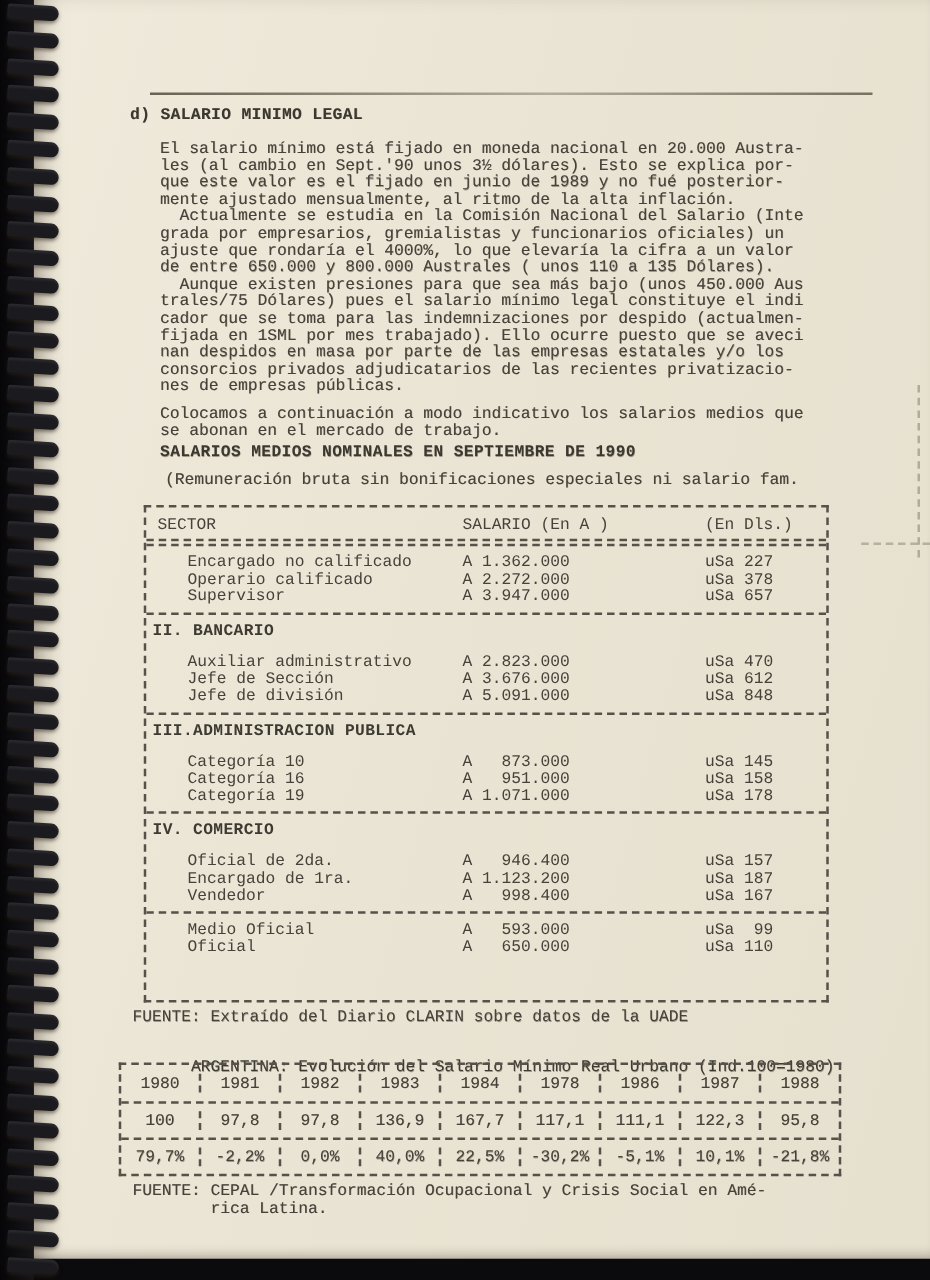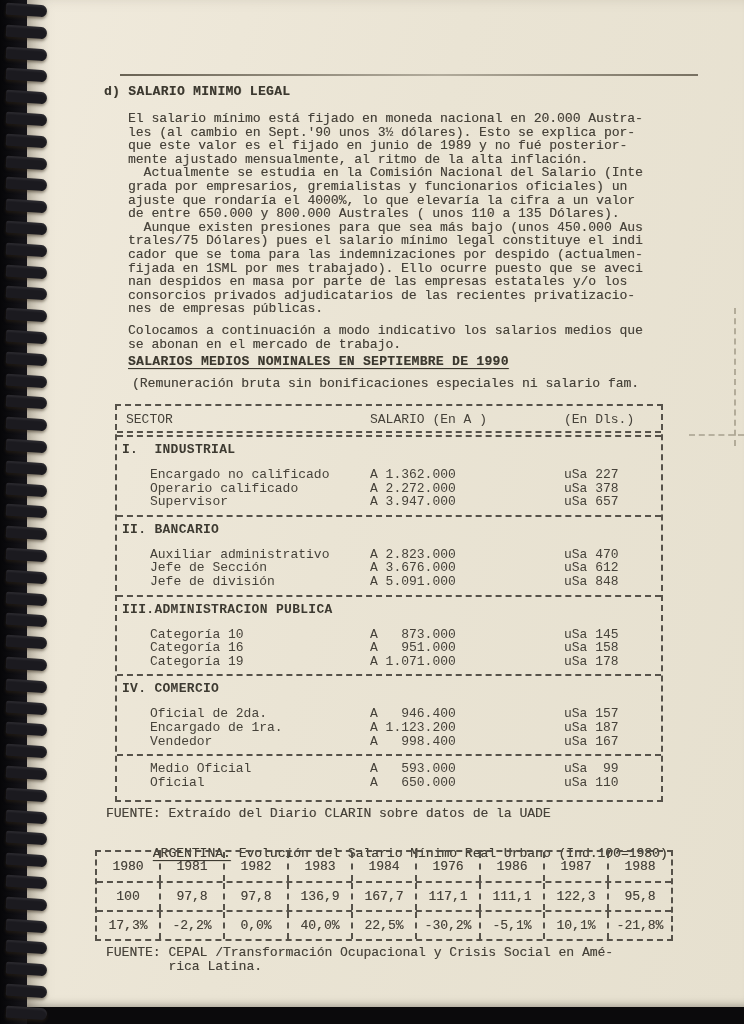--- a/index.html
+++ b/index.html
@@ -15,21 +15,21 @@
 
   .binding { position:absolute; left:0; top:0; width:27px; height:1024px; z-index:6;
     background:linear-gradient(to right,#060608,#16151a); }
   .tooth { position:absolute; left:6px; width:41px; height:12px; background:#1b1a1f;
     border-radius:2px 7px 7px 2px; transform:rotate(3.5deg);
     box-shadow:0 2px 3px rgba(45,36,22,.5), inset 0 2px 2px rgba(255,255,255,.07); }
 
   .t { position:absolute; font-size:13px; line-height:13.6px; color:#46423a;
     white-space:pre; text-shadow:.3px .3px .4px rgba(70,64,52,.45); }
   .bold { font-weight:bold; color:#3b382f; letter-spacing:.3px; }
-  .underline { text-decoration:underline; text-underline-offset:3px; }
+  .underline { text-underline-offset:3px; }
 
   .top-rule { position:absolute; left:93px; top:74px; width:578px; height:2px;
     background:linear-gradient(to right,rgba(72,65,50,.8),rgba(72,65,50,.35) 55%,rgba(72,65,50,.7)); }
 
   
   .salary-table { position:absolute; left:88px; top:404px; width:548px; height:398px;
     border:2px dashed #56524a; overflow:hidden; }
   .st-header { position:relative; height:25px; }
   .st-header span { position:absolute; top:6px; font-size:13px; color:#46423a; white-space:pre; }
   .st-h-sector { left:9px; }
@@ -43,21 +43,21 @@
   .st-row { position:relative; height:13.6px; }
   .st-row span { position:absolute; font-size:13px; color:#46423a; white-space:pre; }
   .st-label { left:33px; }
   .st-sal { left:253px; }
   .st-dls { left:447px; }
 
   
   .evo-heading { position:absolute; left:79px; top:831px; font-size:13px; color:#3d3a31;
     white-space:pre; text-shadow:.3px .3px .4px rgba(70,64,52,.45); }
   .evo-table { position:absolute; left:68px; top:850px; width:578px; border:2px dashed #56524a; }
-  .evo-row { display:flex; height:29px; }
+  .evo-row { display:flex; height:29px;align-items:center; }
   .evo-row + .evo-row { border-top:2px dashed #56524a; }
   .evo-cell { flex:1; display:flex; align-items:center; justify-content:center;
     border-right:2px dashed #56524a; font-size:13px; color:#46423a; white-space:pre;
     text-shadow:.3px .3px .4px rgba(70,64,52,.45); }
   .evo-cell:last-child { border-right:none; }
 
   .ghost-v { position:absolute; left:707px; top:308px; height:138px; width:0;
     border-left:2px dashed rgba(125,117,98,.5); }
   .ghost-h { position:absolute; left:662px; top:434px; width:55px; height:0;
     border-top:2px dashed rgba(125,117,98,.45); }
@@ -98,21 +98,20 @@
 
     <div class="salary-table">
       <div class="st-header">
         <span class="st-h-sector">SECTOR</span>
         <span class="st-h-sal">SALARIO (En A )</span>
         <span class="st-h-dls">(En Dls.)</span>
       </div>
       <div class="st-dline"></div>
       <div>
           <div class="st-section">
-            <div class="st-section-name">I.  INDUSTRIAL</div>
             <div class="st-row">
               <span class="st-label">Encargado no calificado</span>
               <span class="st-sal">A 1.362.000</span>
               <span class="st-dls">uSa 227</span>
             </div>
             <div class="st-row">
               <span class="st-label">Operario calificado</span>
               <span class="st-sal">A 2.272.000</span>
               <span class="st-dls">uSa 378</span>
             </div>
@@ -197,38 +196,38 @@
       <span class="underline">ARGENTINA:</span><span> Evolución del Salario Mínimo Real Urbano (Ind.100=1980)</span>
     </div>
 
     <div class="evo-table">
         <div class="evo-row">
           <div class="evo-cell">1980</div>
           <div class="evo-cell">1981</div>
           <div class="evo-cell">1982</div>
           <div class="evo-cell">1983</div>
           <div class="evo-cell">1984</div>
-          <div class="evo-cell">1976</div>
+          <div class="evo-cell">1978</div>
           <div class="evo-cell">1986</div>
           <div class="evo-cell">1987</div>
           <div class="evo-cell">1988</div>
         </div>
         <div class="evo-row">
           <div class="evo-cell">100</div>
           <div class="evo-cell">97,8</div>
           <div class="evo-cell">97,8</div>
           <div class="evo-cell">136,9</div>
           <div class="evo-cell">167,7</div>
           <div class="evo-cell">117,1</div>
           <div class="evo-cell">111,1</div>
           <div class="evo-cell">122,3</div>
           <div class="evo-cell">95,8</div>
         </div>
         <div class="evo-row">
-          <div class="evo-cell">17,3%</div>
+          <div class="evo-cell">79,7%</div>
           <div class="evo-cell">-2,2%</div>
           <div class="evo-cell">0,0%</div>
           <div class="evo-cell">40,0%</div>
           <div class="evo-cell">22,5%</div>
           <div class="evo-cell">-30,2%</div>
           <div class="evo-cell">-5,1%</div>
           <div class="evo-cell">10,1%</div>
           <div class="evo-cell">-21,8%</div>
         </div>
       </div>

